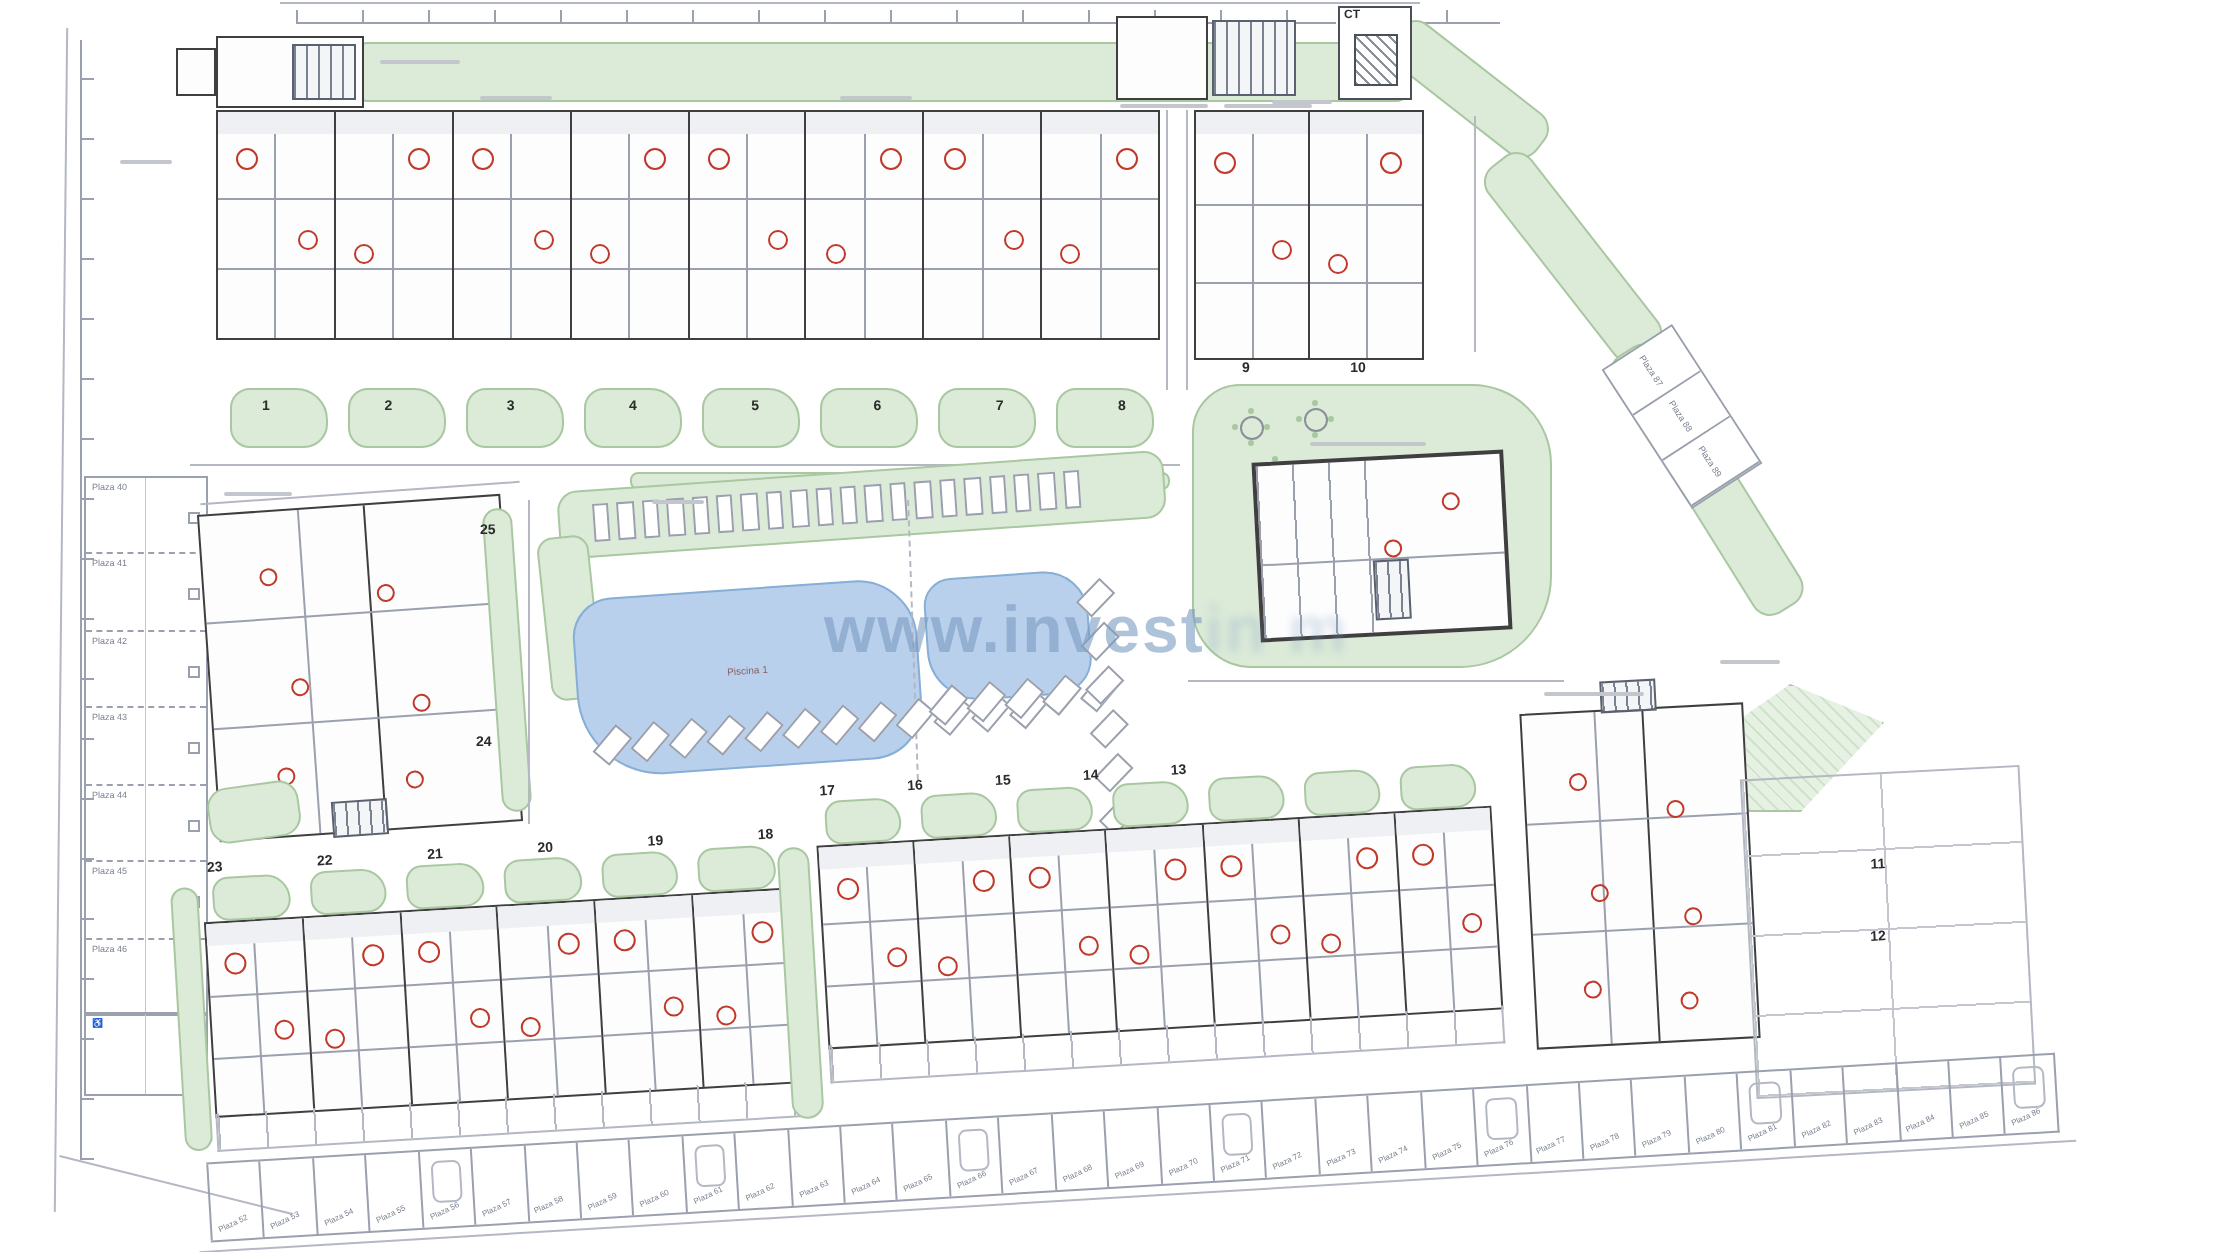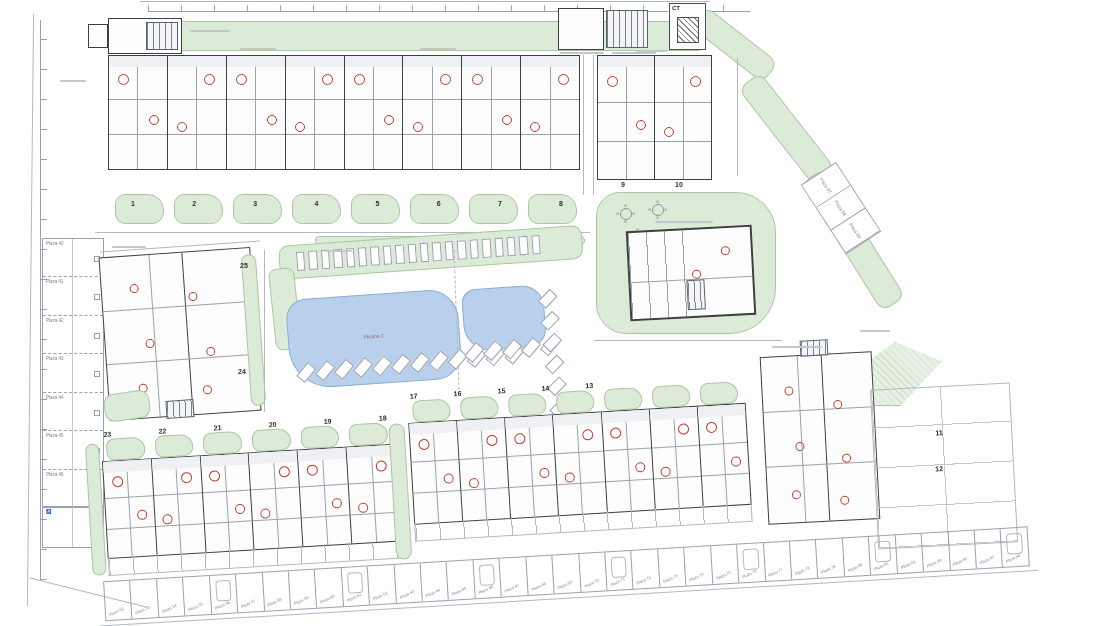--- a/index.html
+++ b/index.html
@@ -459,20 +459,23 @@
         <div class="pslot">
           <div>Plaza 85</div>
         </div>
         <div class="pslot">
           <div>Plaza 86</div>
         </div>
       </div>
     <div class="hline" style="left:0;top:248px;width:940px;"></div>
   </div>
 
+  <div class="watermark" style="left:412px;top:296px;">
+    <span>www.invest</span><span class="tail">in m</span>
+  </div>
 
   <div class="anno" style="left:240px;top:48px;width:36px;"></div>
   <div class="anno" style="left:420px;top:48px;width:36px;"></div>
   <div class="anno" style="left:636px;top:50px;width:30px;"></div>
   <div class="anno" style="left:112px;top:246px;width:34px;"></div>
   <div class="anno" style="left:860px;top:330px;width:30px;"></div>
   <div class="anno" style="left:326px;top:250px;width:26px;"></div>
 </div>
 
 </body></html>

